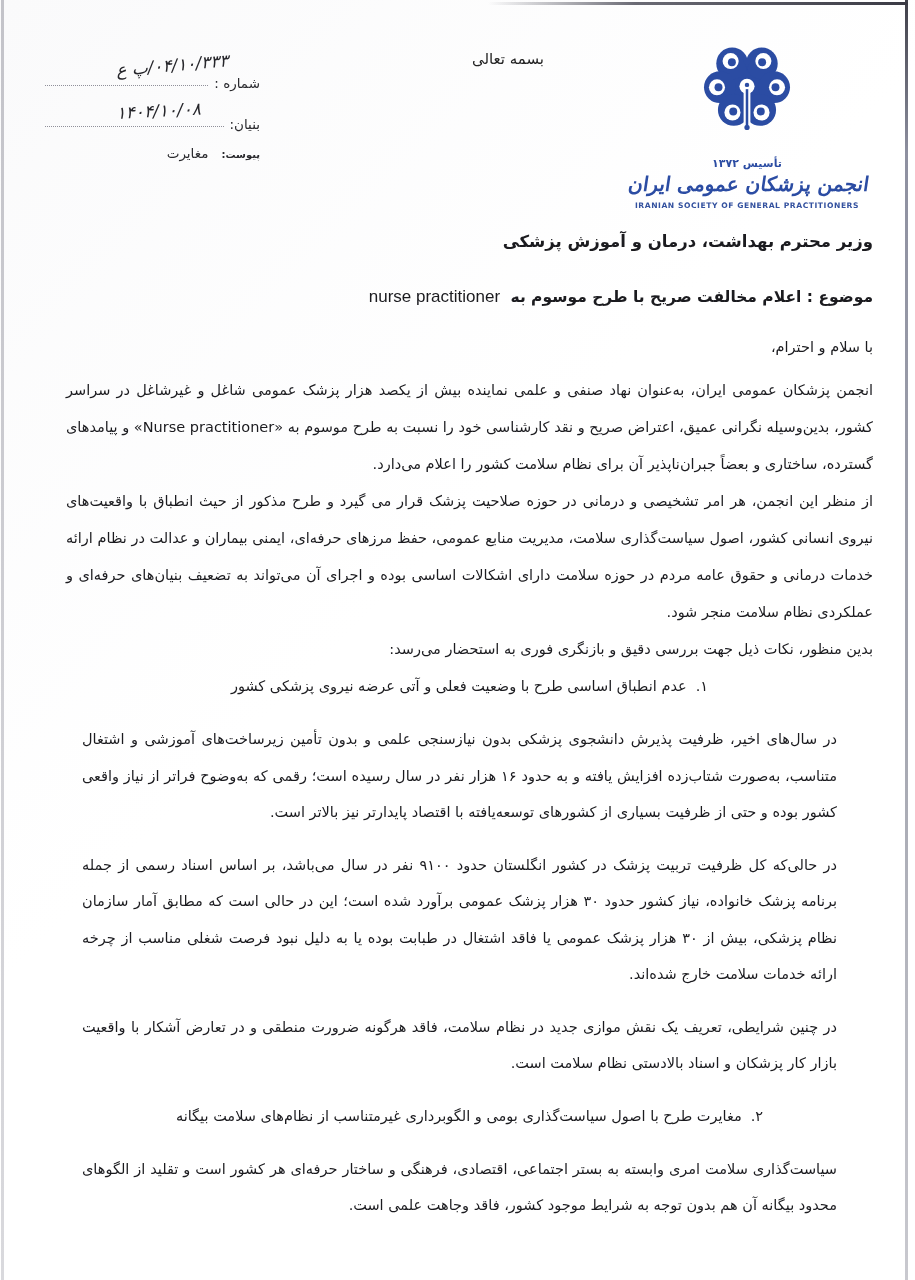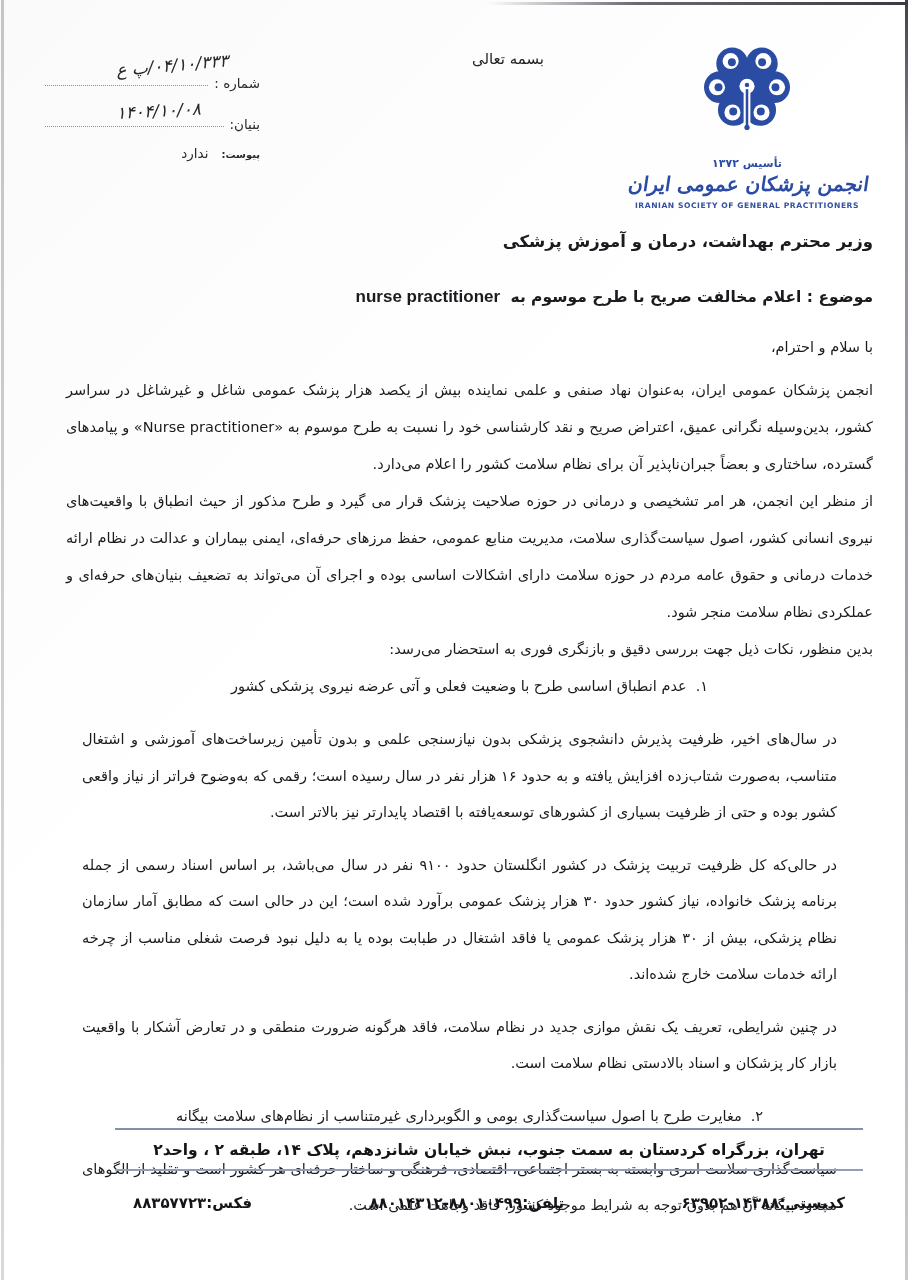--- a/index.html
+++ b/index.html
@@ -51,21 +51,21 @@
             transform:skewX(6deg); }
   .org-en { font-size:7.6px; font-weight:bold; letter-spacing:.55px; color:#33519f; margin-top:5px; }
 
   
   .body { position:absolute; top:230px; right:42px; left:66px;
           direction:rtl; text-align:justify; font-size:14.5px; line-height:37px; color:#1b1b1f; }
   .r1 { font-size:17px;   font-weight:bold; line-height:24px; margin-bottom:21px; text-align:right; }
   .r2 { font-size:16.5px; font-weight:bold; line-height:24px; margin-bottom:31px; }
   .subject { font-size:15.5px; font-weight:600; line-height:24px; margin-bottom:26px; text-align:right; }
   .subject .latin { font-family:"Liberation Sans","DejaVu Sans",sans-serif;
-                    font-weight:700; font-size:17px; margin:16px 5px; }
+                    font-weight:400; font-size:17px; margin:16px 5px; }
   .salutation { line-height:24px; margin-bottom:13px; text-align:right; }
   .para { margin:0; }
   .item { margin:0; }
   .item-head { text-align:center; }
   .item-num { display:inline-block; margin-left:9px; }
   .item-para { margin:16px; padding-right:20px; line-height:36.5px; }
 
   
   .footer { position:absolute; left:115px; width:748px; top:1128px; direction:rtl; }
   .rule  { height:2px; background:#8092ab; }
@@ -91,21 +91,21 @@
       <span class="dotline"></span>
       <span class="handwriting hw-number">۰۴/۱۰/۳۳۳/پ ع</span>
     </div>
     <div class="meta-row">
       <span class="meta-label">بنیان:</span>
       <span class="dotline"></span>
       <span class="handwriting hw-date">۱۴۰۴/۱۰/۰۸</span>
     </div>
     <div class="meta-row attach">
       <span class="meta-label bold">پیوست:</span>
-      <span class="meta-value">ندارد</span>
+      <span class="meta-value">مغایرت</span>
     </div>
   </div>
 
   <div class="bismillah">بسمه تعالی</div>
 
   <div class="logo">
     <svg width="146" height="124" viewBox="0 0 150 128">
       <g fill="#2b4ca3">
         <circle cx="75" cy="56" r="18"></circle>
         <circle cx="59.7" cy="32.5" r="16.4"></circle>
@@ -167,24 +167,14 @@
     </div>
 
     <div class="item">
       <div class="item-head">
         <span class="item-num">۲.</span><span class="item-title">مغایرت طرح با اصول سیاست‌گذاری بومی و الگوبرداری غیرمتناسب از نظام‌های سلامت بیگانه</span>
       </div>
       <p class="item-para">سیاست‌گذاری سلامت امری وابسته به بستر اجتماعی، اقتصادی، فرهنگی و ساختار حرفه‌ای هر کشور است و تقلید از الگوهای محدود بیگانه آن هم بدون توجه به شرایط موجود کشور، فاقد وجاهت علمی است.</p>
     </div>
   </div>
 
-  <div class="footer">
-    <div class="rule"></div>
-    <div class="address">تهران، بزرگراه کردستان به سمت جنوب، نبش خیابان شانزدهم، پلاک ۱۴، طبقه ۲ ، واحد۲</div>
-    <div class="rule light"></div>
-    <div class="contacts">
-      <span>کدپستی:۱۴۳۸۸-۶۳۹۵۲</span>
-      <span>تلفن:۸۸۰۱۰۴۹۹-۸۸۰۱۴۳۱۲</span>
-      <span>فکس:۸۸۳۵۷۷۲۳</span>
-    </div>
-  </div>
 
 </div>
 
 </body></html>

